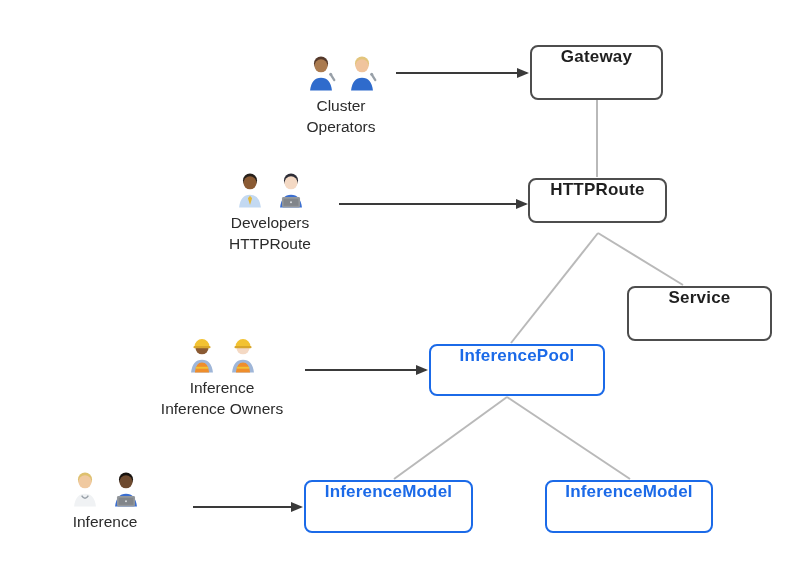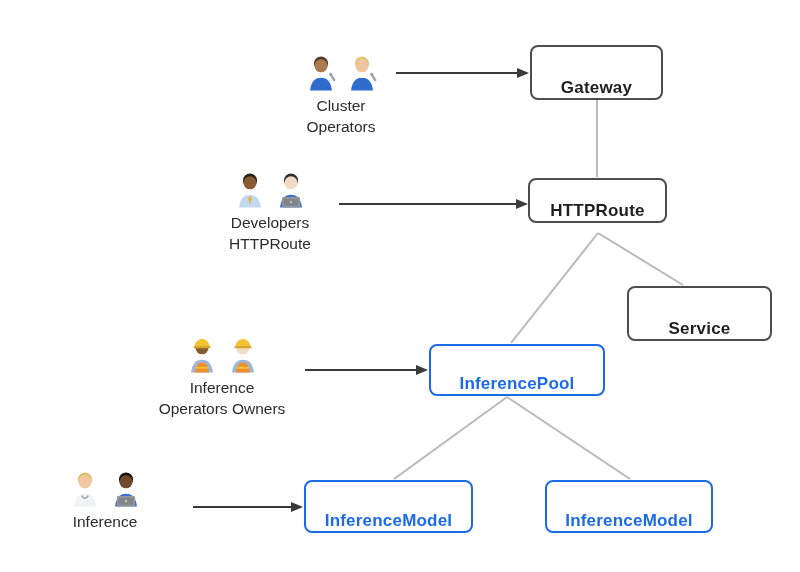--- a/index.html
+++ b/index.html
@@ -16,21 +16,21 @@
     left: 0; top: 0;
     width: 800px; height: 572px;
     z-index: 1;
   }
   .node {
     position: absolute;
     z-index: 2;
     background: #ffffff;
     border-radius: 8px;
     display: flex;
-    align-items: flex-end;
+    align-items: flex-start;
     justify-content: center;
     font-weight: 700;
     font-size: 17px;
     letter-spacing: 0.2px;
     box-sizing: border-box;
   }
   .node.core {
     border: 2.5px solid #4d4d4d;
     color: #1f1f1f;
   }
@@ -178,21 +178,21 @@
           <circle cx="20" cy="14" r="6.9" fill="#f4d9c4"></circle>
           <path d="M12.2 12.6 a7.8 7.8 0 0 1 15.6 0 z" fill="#f2c232"></path>
           <rect x="11" y="12.2" width="18" height="2.4" rx="1.2" fill="#d9a62b"></rect>
           <path d="M8.5 40 q1.5 -13.5 11.5 -13.5 q10 0 11.5 13.5 z" fill="#9fb6d8"></path>
           <path d="M12.5 40 q1 -10.5 7.5 -10.5 q6.5 0 7.5 10.5 z" fill="#ef8e2c"></path>
           <rect x="13.5" y="34" width="13" height="2" fill="#f2c232"></rect>
         </svg>
       </div>
     <div class="plabel">
       <span>Inference</span><br>
-      <span>Operators Owners</span>
+      <span>Inference Owners</span>
     </div>
   </div>
 
   <div class="persona p-inference-workload-owners">
     <div class="icons">
         <svg viewBox="0 0 40 40" width="38" height="41" aria-label="🧑🏼‍⚕️">
           <circle cx="20" cy="11.5" r="7.4" fill="#dec06e"></circle>
           <circle cx="20" cy="14" r="6.9" fill="#f0c9a0"></circle>
           <path d="M8.5 40 q1.5 -13.5 11.5 -13.5 q10 0 11.5 13.5 z" fill="#f0f2f4"></path>
           <path d="M16.5 28.5 q3.5 5.5 7 0" stroke="#98a0a8" stroke-width="1.6" fill="none"></path>

